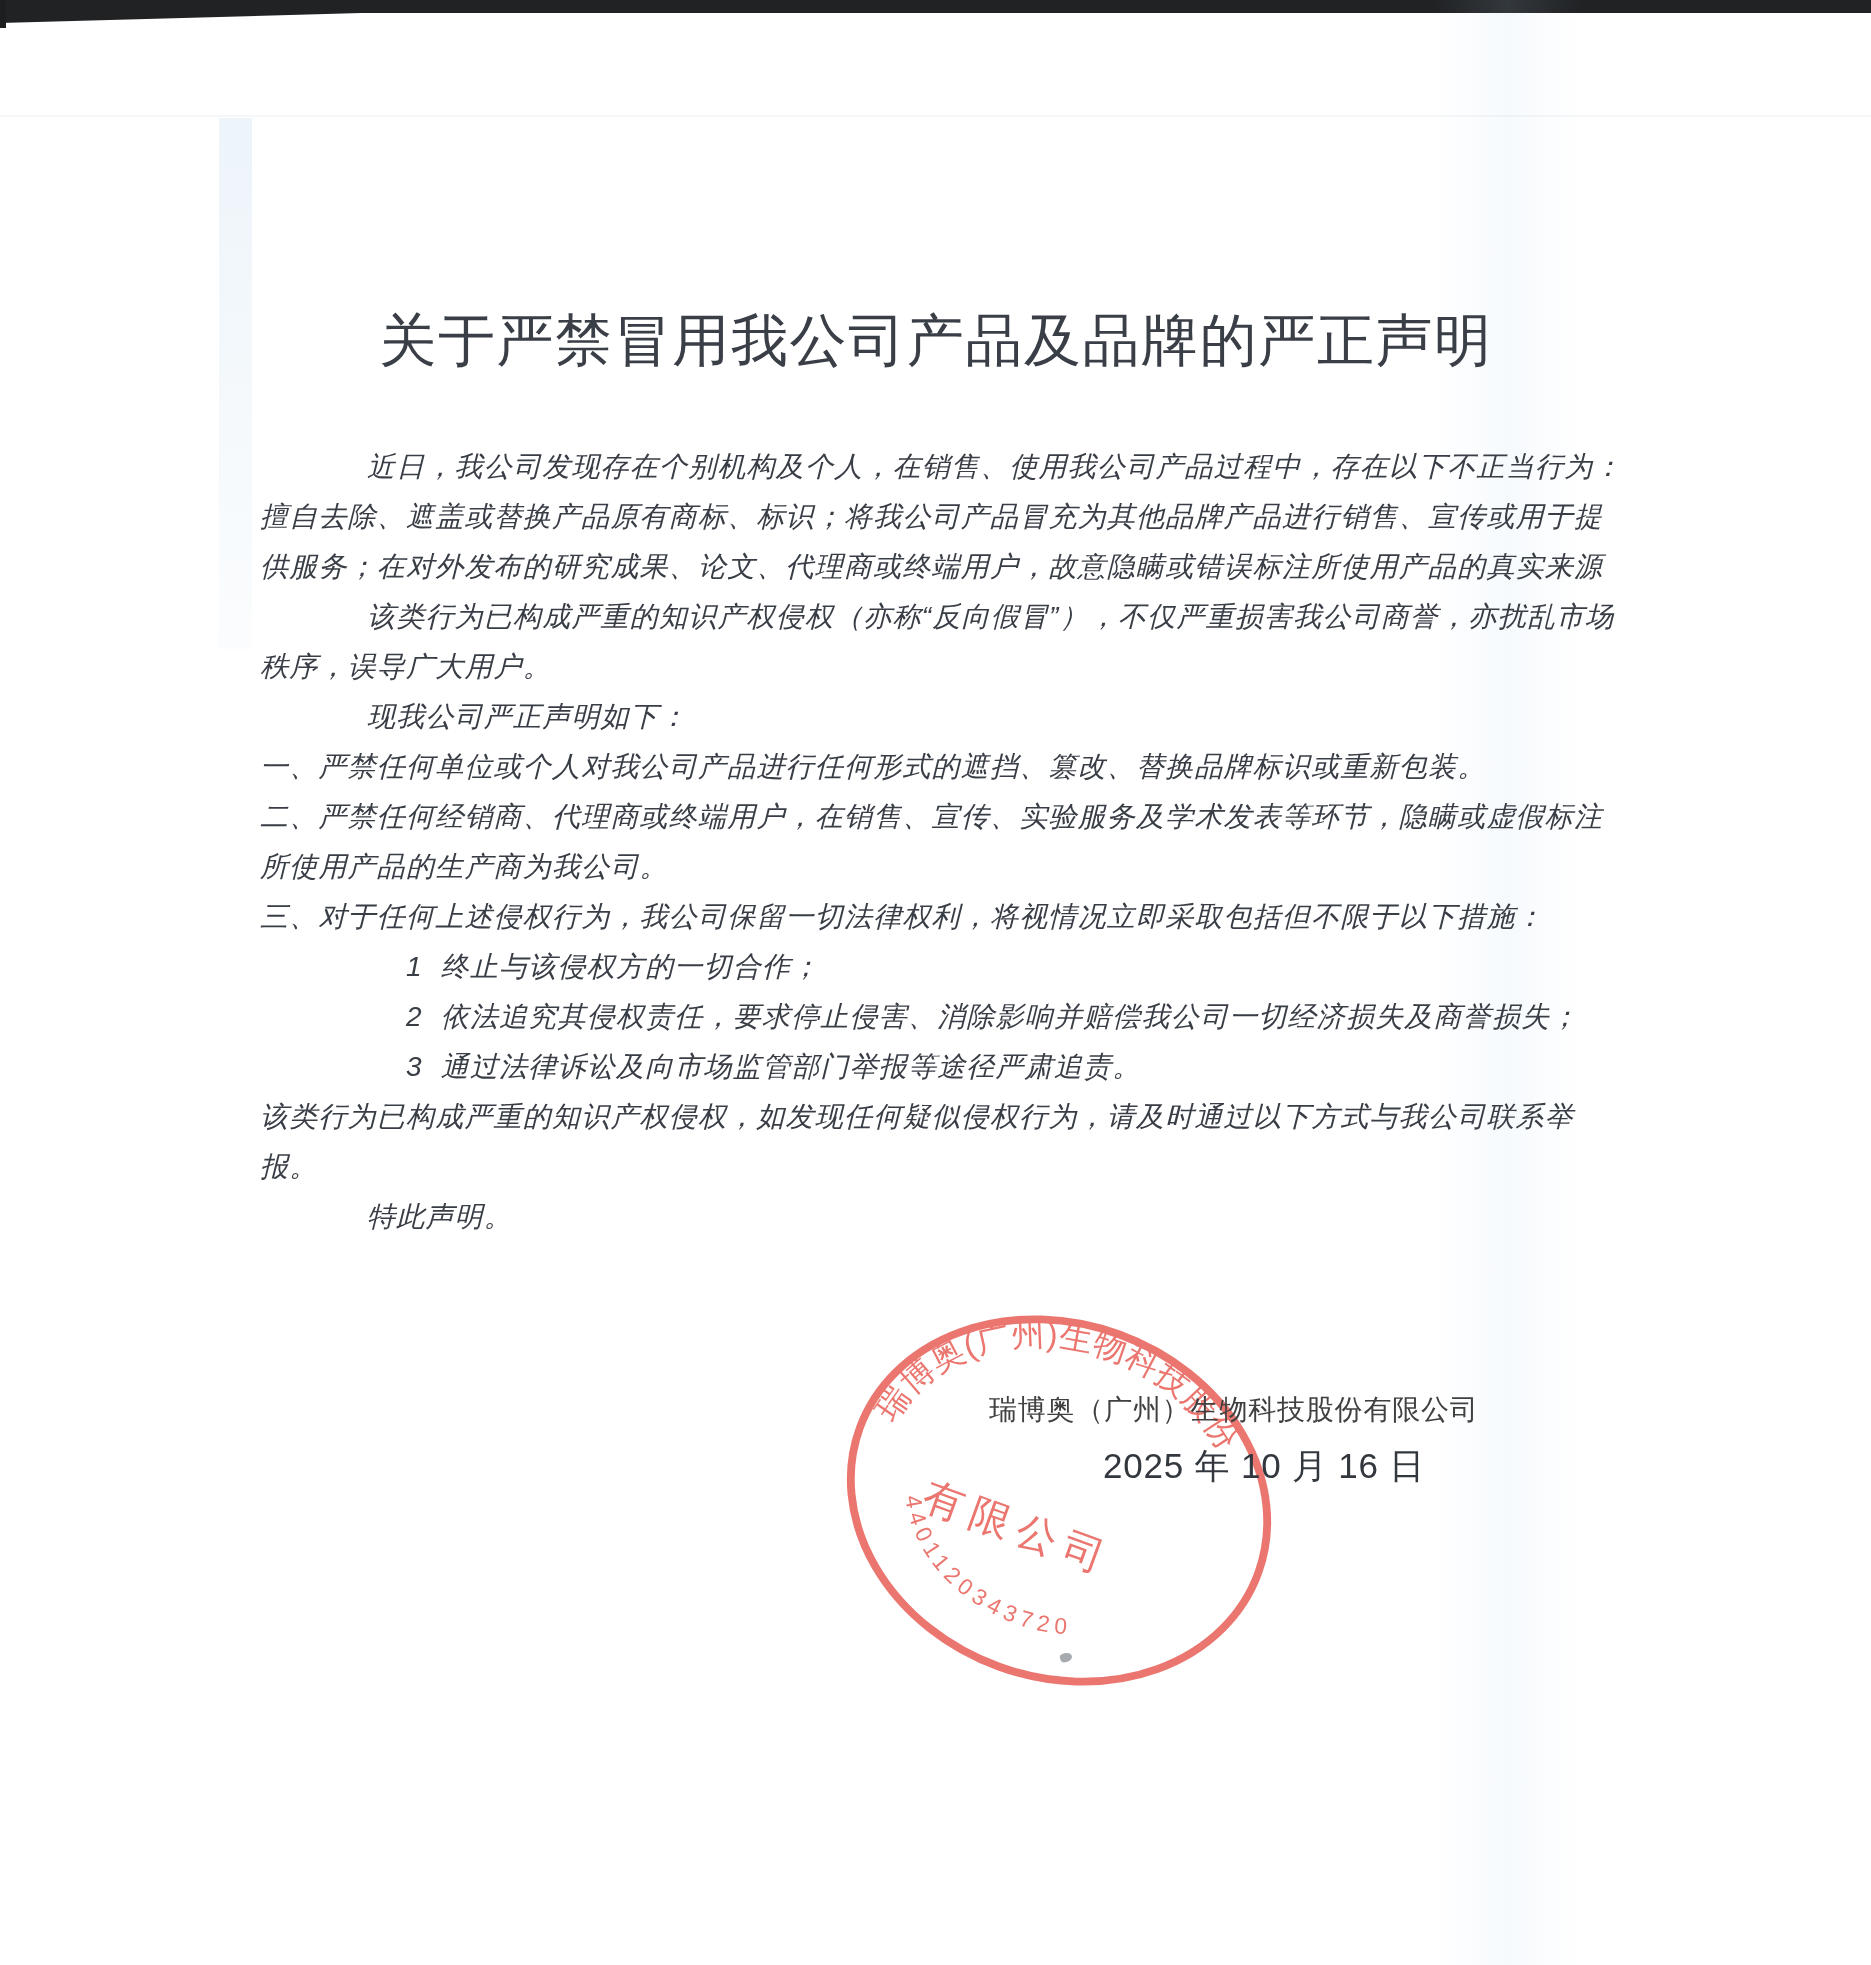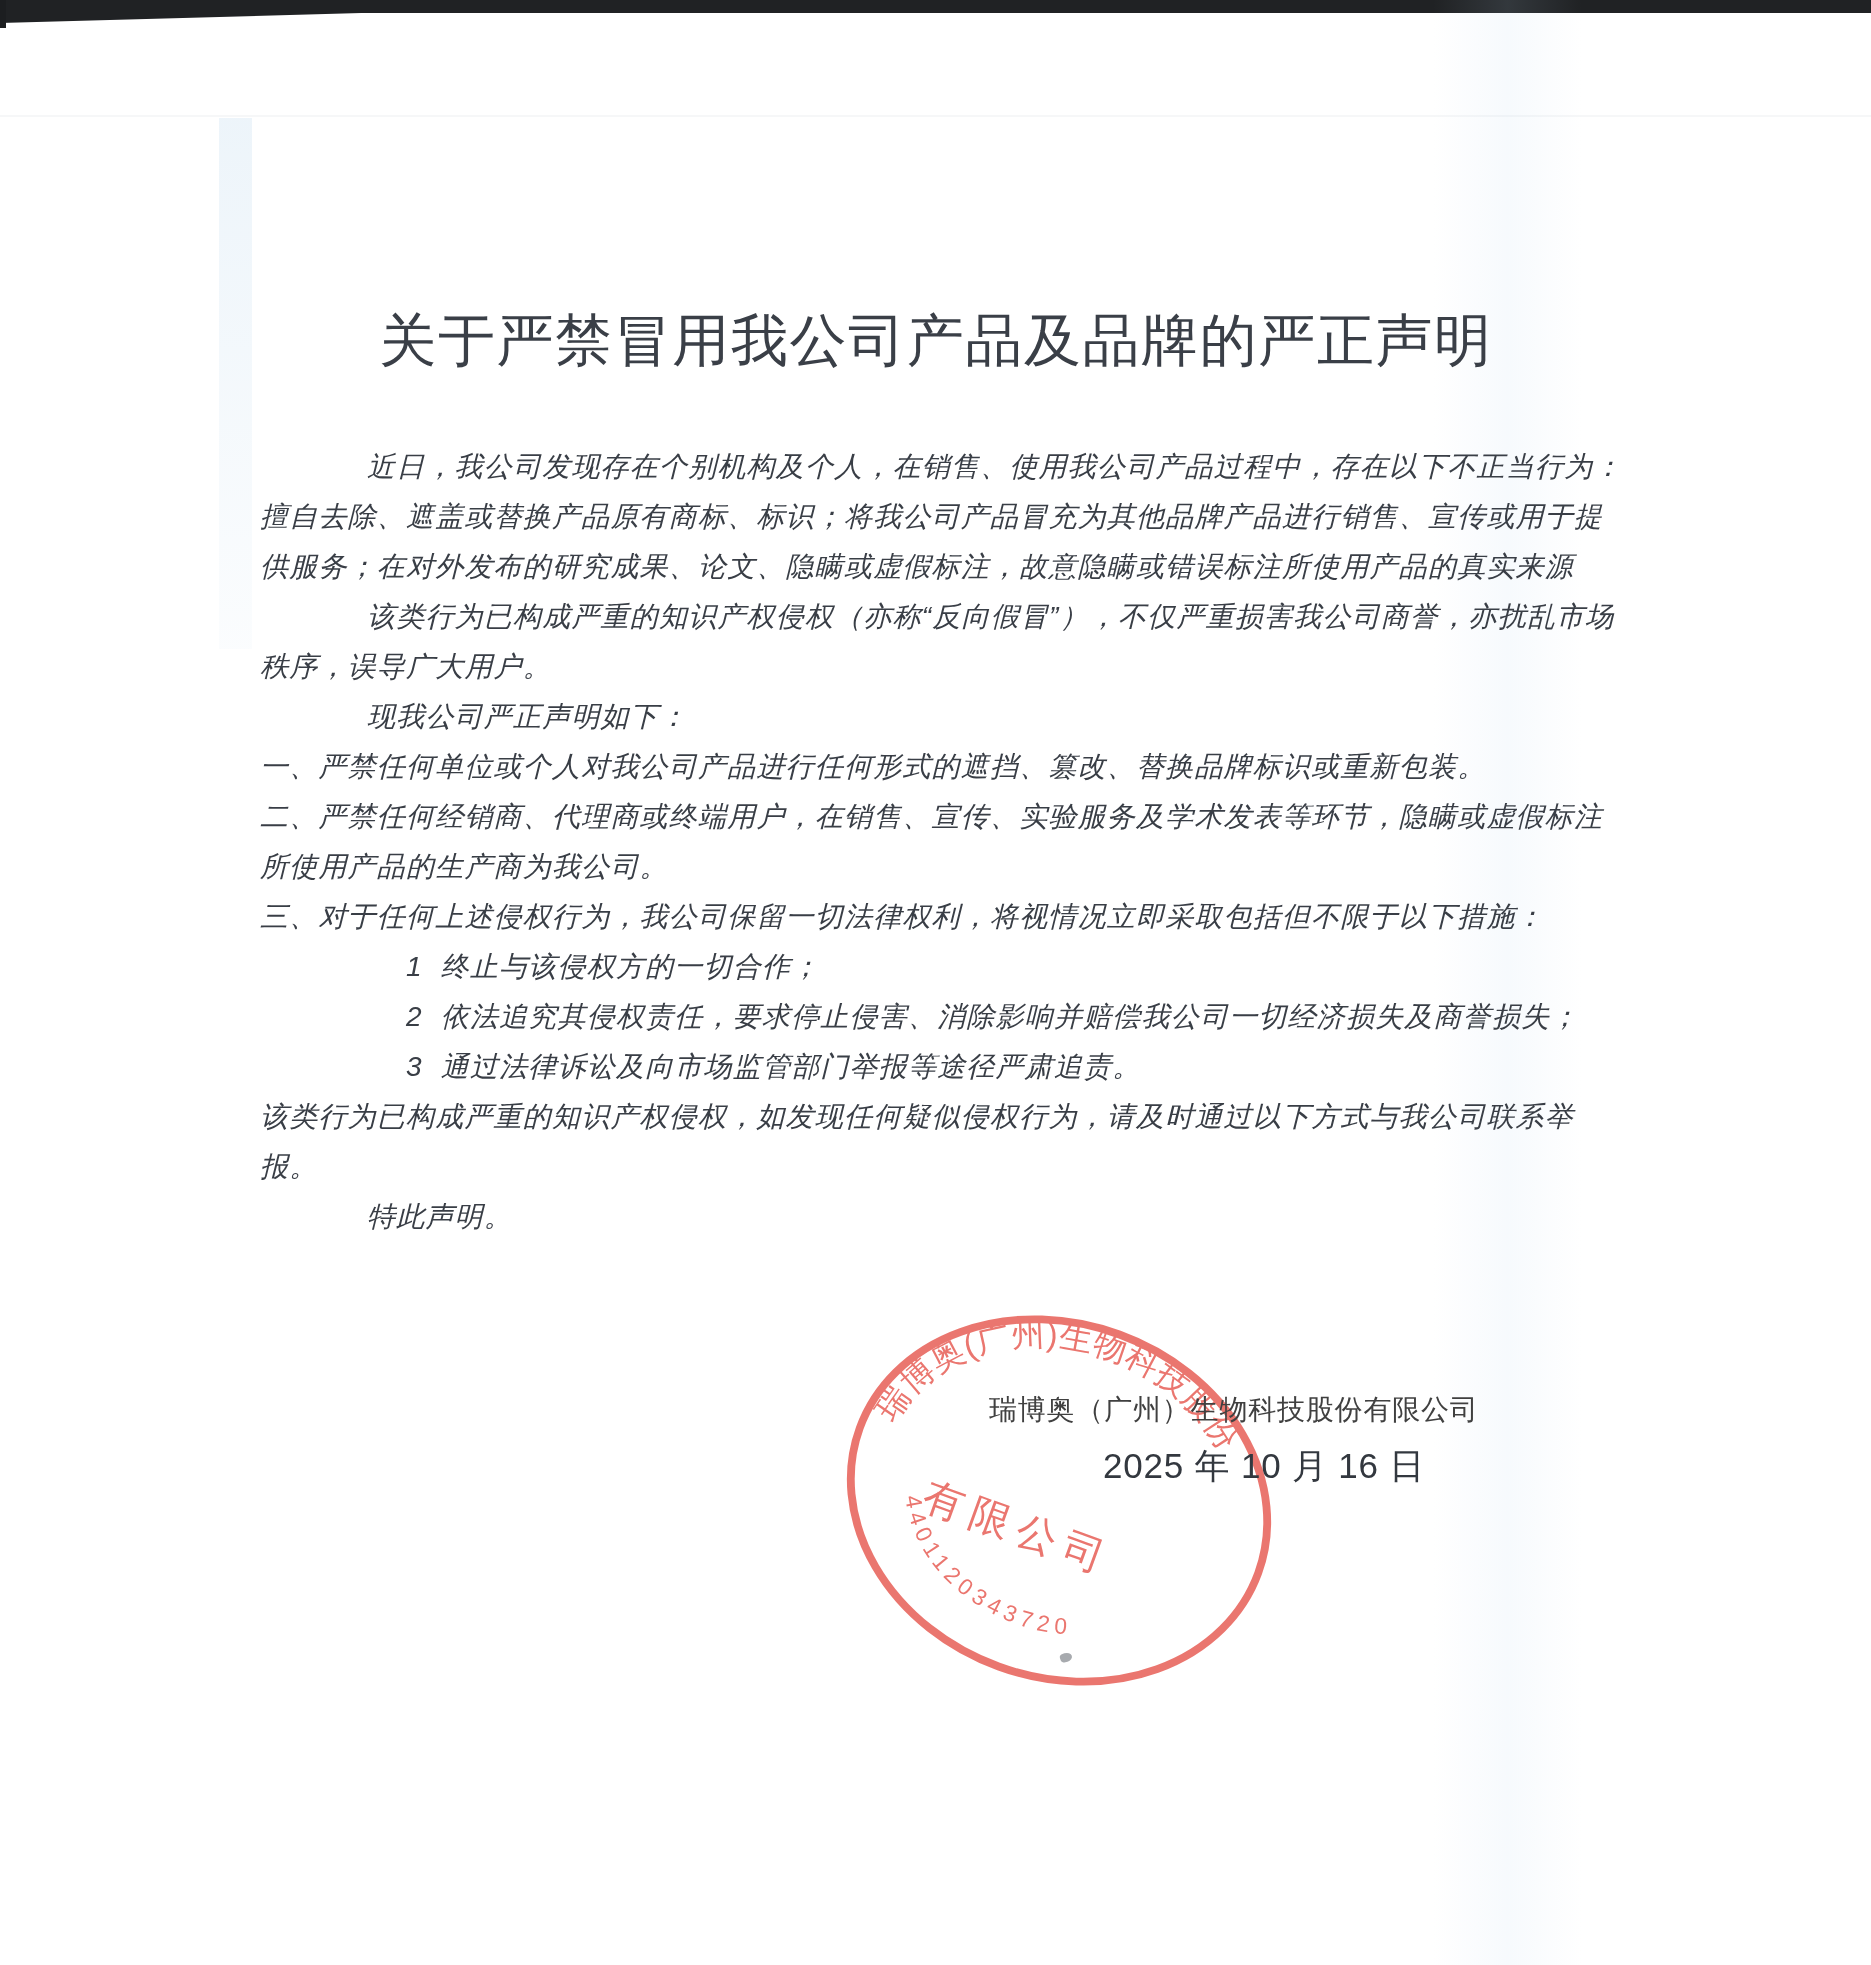--- a/index.html
+++ b/index.html
@@ -56,21 +56,21 @@
   <div class="scan-shade-line"></div>
   <div class="scan-streak-a"></div>
   <div class="scan-streak-b"></div>
   <div class="scan-speck"></div>
 
   <div class="doc-title">关于严禁冒用我公司产品及品牌的严正声明</div>
 
   <div class="doc-body">
       <div class="line ind1">近日，我公司发现存在个别机构及个人，在销售、使用我公司产品过程中，存在以下不正当行为：</div>
       <div class="line ind0">擅自去除、遮盖或替换产品原有商标、标识；将我公司产品冒充为其他品牌产品进行销售、宣传或用于提</div>
-      <div class="line ind0">供服务；在对外发布的研究成果、论文、隐瞒或虚假标注，故意隐瞒或错误标注所使用产品的真实来源</div>
+      <div class="line ind0">供服务；在对外发布的研究成果、论文、代理商或终端用户，故意隐瞒或错误标注所使用产品的真实来源</div>
       <div class="line ind1">该类行为已构成严重的知识产权侵权（亦称“反向假冒”），不仅严重损害我公司商誉，亦扰乱市场</div>
       <div class="line ind0">秩序，误导广大用户。</div>
       <div class="line ind1">现我公司严正声明如下：</div>
       <div class="line ind0">一、严禁任何单位或个人对我公司产品进行任何形式的遮挡、篡改、替换品牌标识或重新包装。</div>
       <div class="line ind0">二、严禁任何经销商、代理商或终端用户，在销售、宣传、实验服务及学术发表等环节，隐瞒或虚假标注</div>
       <div class="line ind0">所使用产品的生产商为我公司。</div>
       <div class="line ind0">三、对于任何上述侵权行为，我公司保留一切法律权利，将视情况立即采取包括但不限于以下措施：</div>
       <div class="line ind2">1  终止与该侵权方的一切合作；</div>
       <div class="line ind2">2  依法追究其侵权责任，要求停止侵害、消除影响并赔偿我公司一切经济损失及商誉损失；</div>
       <div class="line ind2">3  通过法律诉讼及向市场监管部门举报等途径严肃追责。</div>

